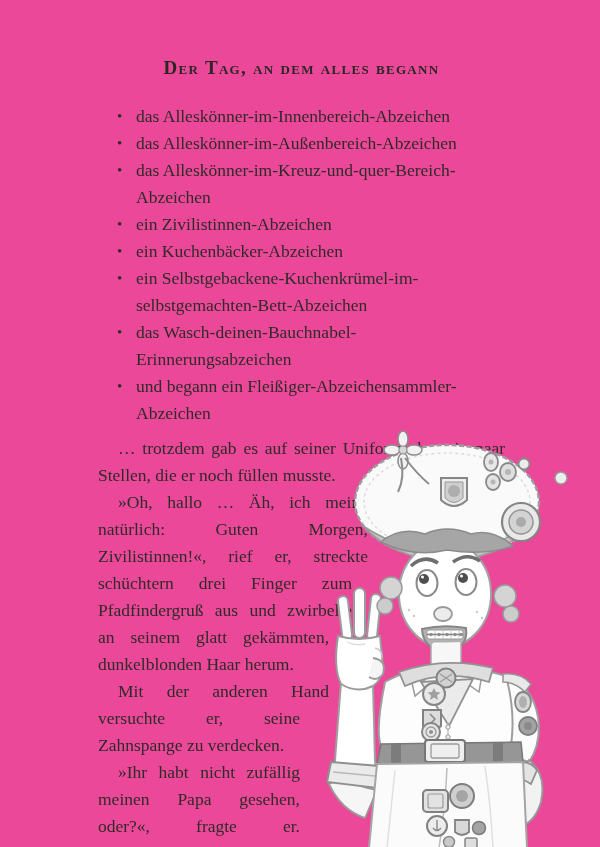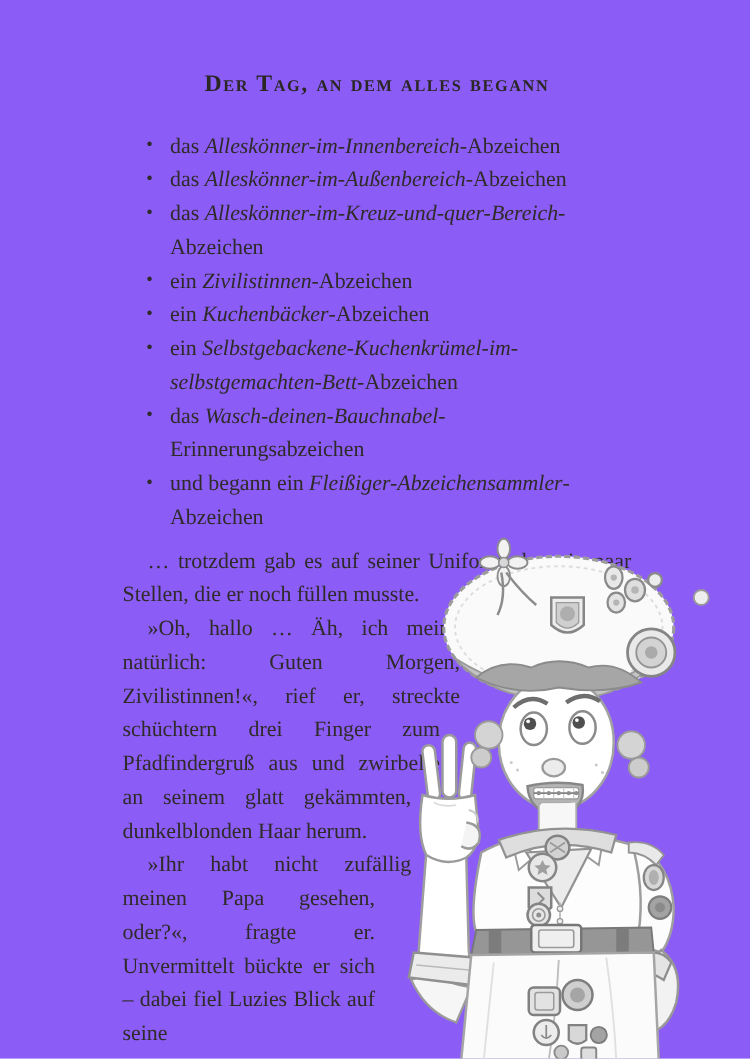--- a/index.html
+++ b/index.html
@@ -1,38 +1,38 @@
 <!DOCTYPE html>
 <html lang="de"><head>
 <meta charset="utf-8">
 <style>
   html,body { margin:0; padding:0; background:#ffffff; }
   .page {
     position:relative; width:600px; height:847px;
-    background:#8b5cf6; overflow:hidden;
+    background:#ec4899; overflow:hidden;
     font-family:"Liberation Serif", serif;
     color:#2e2b28;
     -webkit-hyphens:auto; hyphens:auto;
   }
   .content { position:absolute; left:98px; top:57px; width:407px; }
 
   .heading {
     margin:0; text-align:center;
     font-size:19px; font-weight:bold;
     font-variant:small-caps; letter-spacing:1.3px;
     color:#2a2724;
   }
 
   .badges {
     list-style:none; margin:24px 0 0 0; padding:0 0 0 38px;
     font-size:17.5px; line-height:27px; text-align:left;
   }
   .badges li { position:relative; }
   .badges .bullet { position:absolute; left:-19px; top:0; font-size:15px; }
-  .bname { font-style:italic; }
+  .bname { }
 
   .text-block { margin-top:8px; font-size:17.5px; line-height:27px; text-align:justify; }
   .text-block p { margin:0; text-indent:20px; }
 
   .wraps { height:0; }
   .sp { float:right; clear:right; }
   .spA { width:137px; height:27px; margin-top:54px; }
   .spB { width:153px; height:54px; }
   .spC { width:176px; height:81px; }
   .spD { width:205px; height:420px; }
@@ -63,20 +63,21 @@
       <p><span>… trotzdem gab es auf seiner Uniform aber ein paar Stellen, die er noch füllen musste.</span></p>
 
       <div class="wraps" aria-hidden="true">
         <div class="sp spA"></div>
         <div class="sp spB"></div>
         <div class="sp spC"></div>
         <div class="sp spD"></div>
       </div>
 
       <p><span>»Oh, hallo … Äh, ich meine natürlich: Guten Morgen, Zivilistinnen!«, rief er, streckte schüchtern drei Finger zum Pfadfindergruß aus und zwirbelte an seinem glatt gekämmten, dunkelblonden Haar herum.</span></p>
+      <p><span>Mit der anderen Hand versuchte er, seine Zahnspange zu verdecken.</span></p>
       <p><span>»Ihr habt nicht zufällig meinen Papa gesehen, oder?«, fragte er. Unvermittelt bückte er sich – dabei fiel Luzies Blick auf seine</span></p>
     </div>
   </div>
 
   <div class="illus" role="img" aria-label="Pencil sketch of a scout boy with a badge-covered fluffy hat, braces, neckerchief and badge-covered uniform, giving a three-finger scout salute">
     <svg viewBox="0 0 252 418" xmlns="http://www.w3.org/2000/svg">
 
       <g>
         <path d="M4 354 Q16 380 40 388 L52 360 Q30 356 18 348 Z" fill="#f6f6f6" stroke="#9a9a9a" stroke-width="1.8"></path>
         <path d="M16 252 L10 330 Q10 342 22 346 L44 348 Q52 344 50 330 L48 254" fill="#ffffff" stroke="#9e9e9e" stroke-width="2"></path>

